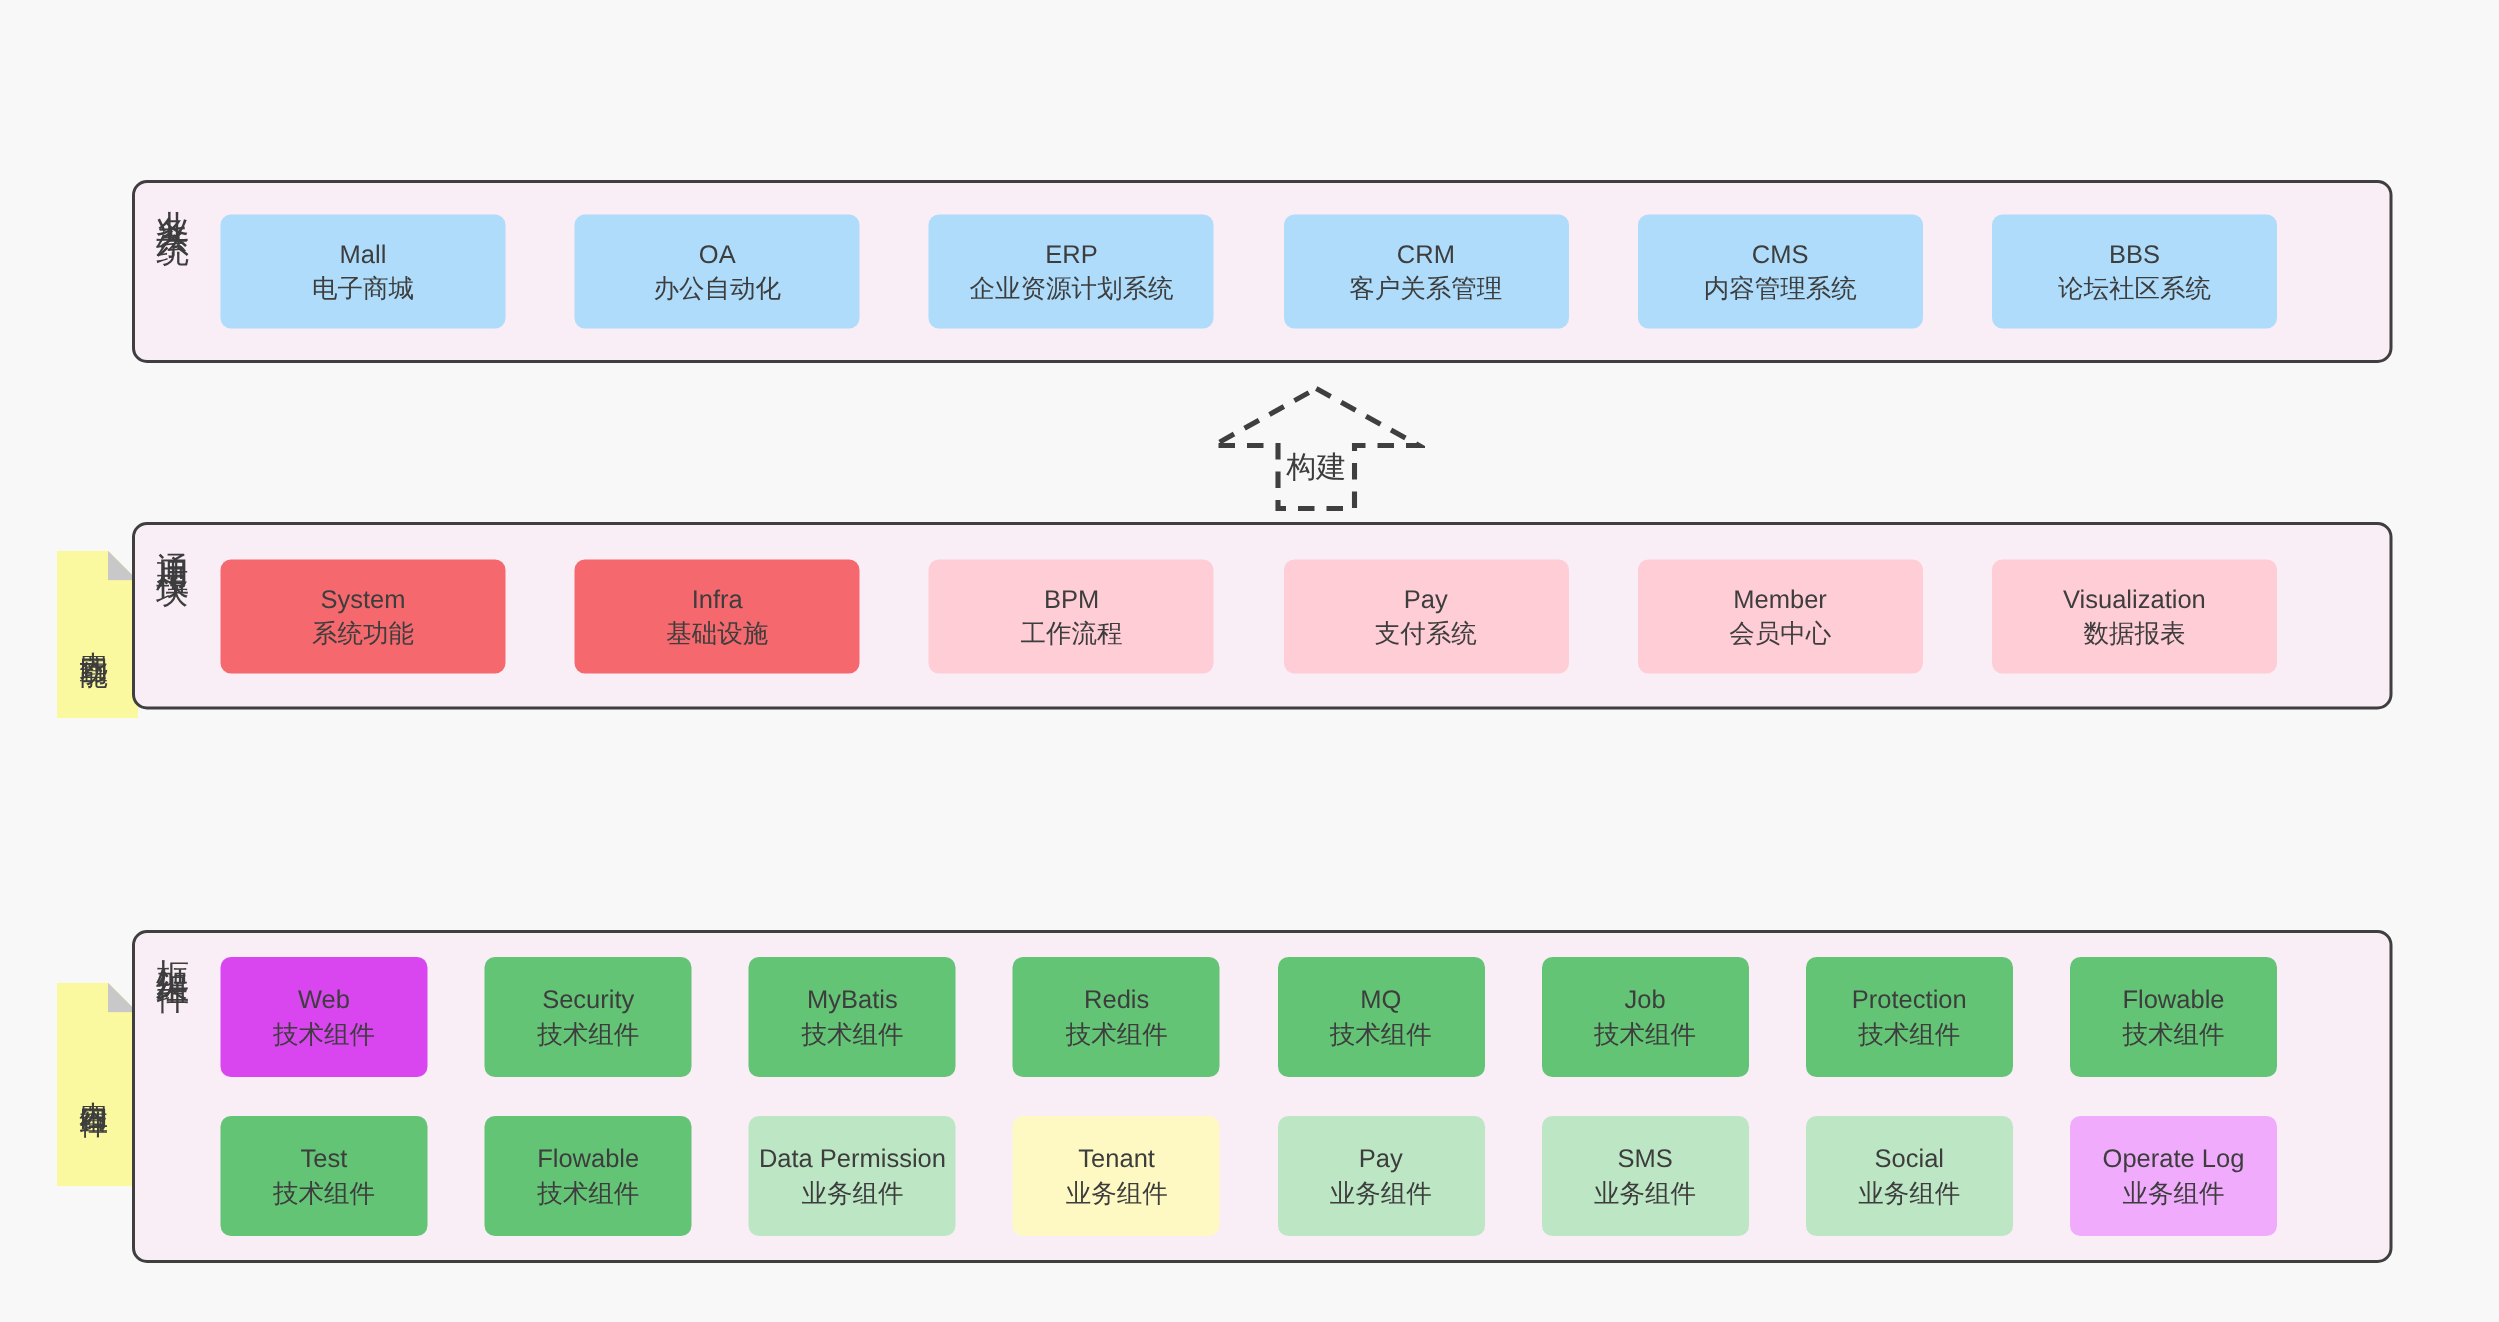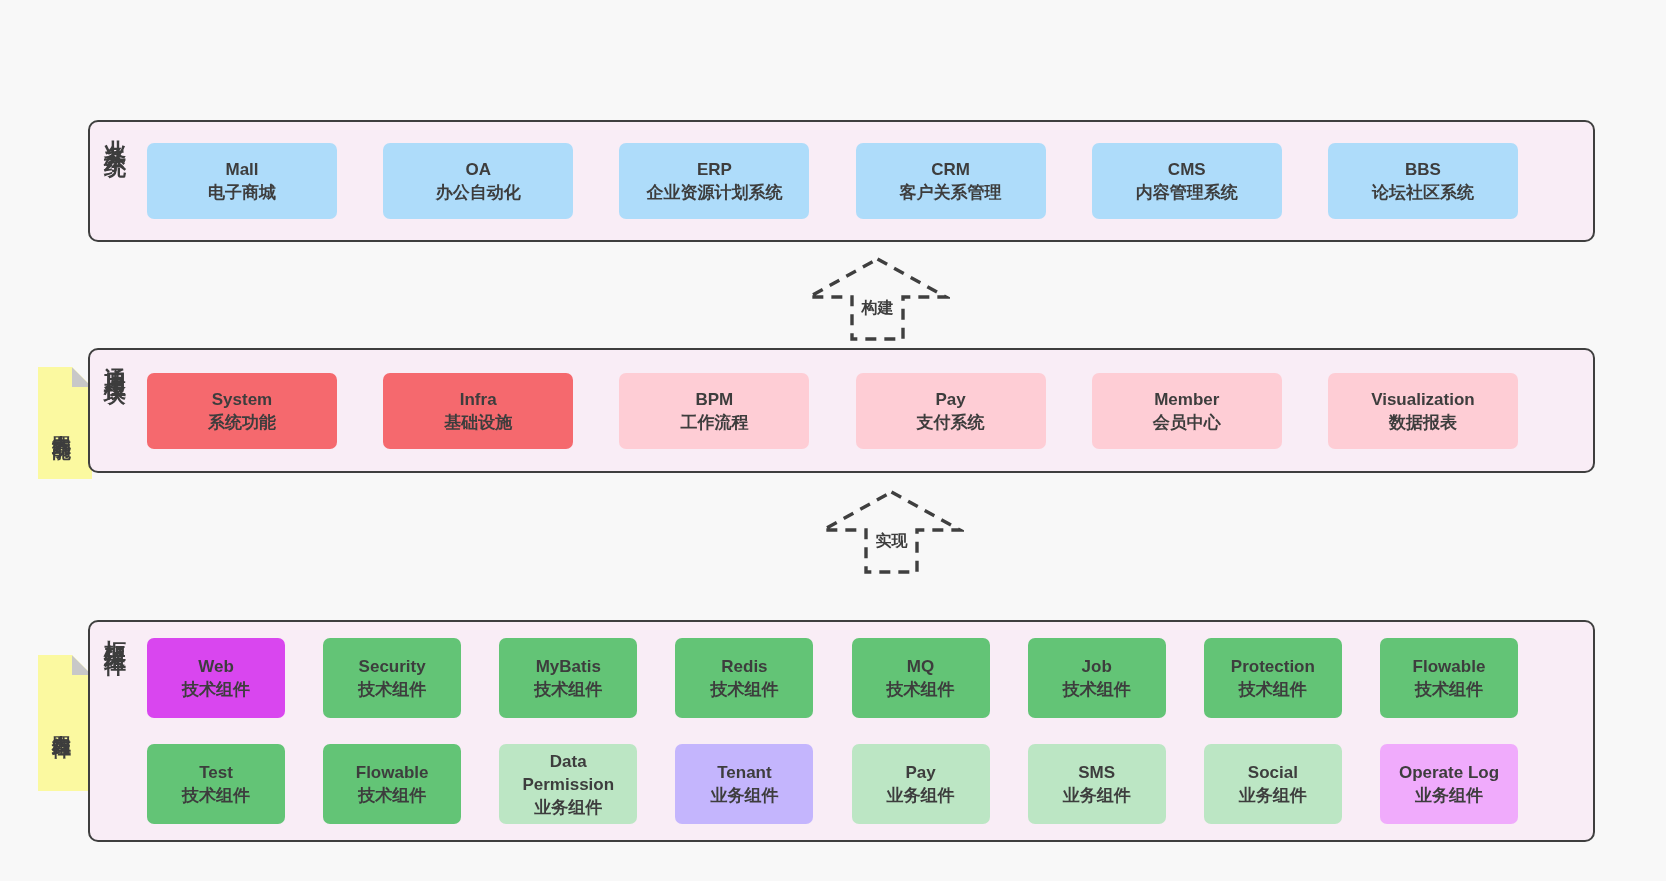--- a/index.html
+++ b/index.html
@@ -1,21 +1,21 @@
 <!DOCTYPE html>
 <html style="--pagebg: #f8f8f8; --layerbg: #f9edf6; --line: #3f3f3f; --text: #3d3d3d; --yellow: #fbf9a0; --fold: #c8c8c8; --blue: #aedcfa; --red: #f5696e; --pink: #fecdd5; --green: #63c476; --lightgreen: #bce6c4;"><head>
 <meta charset="utf-8">
 <style>
   html,body { margin:0; padding:0; }
   body {
     background: var(--pagebg, #f8f8f8);
     font-family: "Liberation Sans", "DejaVu Sans", sans-serif;
     color: var(--text, #3d3d3d);
   }
-  .stage { position:relative; width:1666px; height:858px; overflow:hidden;font-weight:bold; }
+  .stage { position:relative; width:1666px; height:858px; overflow:hidden; }
 
   
   .layer {
     position:absolute; left:88px; width:1507px;
     background: var(--layerbg, #f9edf6);
     border: 2px solid var(--line, #3f3f3f);
     border-radius: 10px;
     box-sizing: border-box;
     z-index: 2;
   }
@@ -68,21 +68,21 @@
 
   
   .arrow { position:absolute; width:145px; height:86px; z-index:0; }
   .arrow-1 { left:805px; top:256px; }
   .arrow-2 { left:819px; top:489px; }
   .arrow svg { display:block; width:100%; height:100%; }
   .arrow path { fill:none; stroke: var(--line, #3f3f3f); stroke-width:3.4; stroke-dasharray:11 8; }
   .arrow-label {
     position:absolute; left:50%; top:42px; transform:translateX(-50%);
     background: var(--pagebg, #f8f8f8);
-    font-size:16px; padding:0 3px; white-space:nowrap;
+    font-size:20px; padding:0 3px; white-space:nowrap;
   }
 </style>
 </head>
 <body>
 
 <div class="stage">
 
   <div class="sticky sticky-mid">
     <span class="fold"></span>
     <span class="sticky-text">内置功能</span>
@@ -157,26 +157,20 @@
             <div>会员中心</div>
           </div>
           <div class="box" style="background: rgb(254, 205, 213);">
             <div>Visualization</div>
             <div>数据报表</div>
           </div>
         </div>
       </div>
   </section>
 
-  <div class="arrow arrow-2">
-    <svg viewBox="0 0 145 86">
-      <path d="M72.5 3 L141 41 L98 41 L98 83 L47 83 L47 41 L4 41 Z"></path>
-    </svg>
-    <span class="arrow-label">实现</span>
-  </div>
 
   <section class="layer layer-bot">
     <div class="side-label">框架组件</div>
     <div class="rows">
         <div class="row">
           <div class="box" style="background: #d946ef;">
             <div>Web</div>
             <div>技术组件</div>
           </div>
           <div class="box" style="background: rgb(99, 196, 118);">
@@ -214,21 +208,21 @@
             <div>技术组件</div>
           </div>
           <div class="box" style="background: rgb(99, 196, 118);">
             <div>Flowable</div>
             <div>技术组件</div>
           </div>
           <div class="box" style="background: rgb(188, 230, 196);">
             <div>Data Permission</div>
             <div>业务组件</div>
           </div>
-          <div class="box" style="background: #c4b5fd;">
+          <div class="box" style="background: #fef9c3;">
             <div>Tenant</div>
             <div>业务组件</div>
           </div>
           <div class="box" style="background: rgb(188, 230, 196);">
             <div>Pay</div>
             <div>业务组件</div>
           </div>
           <div class="box" style="background: rgb(188, 230, 196);">
             <div>SMS</div>
             <div>业务组件</div>

